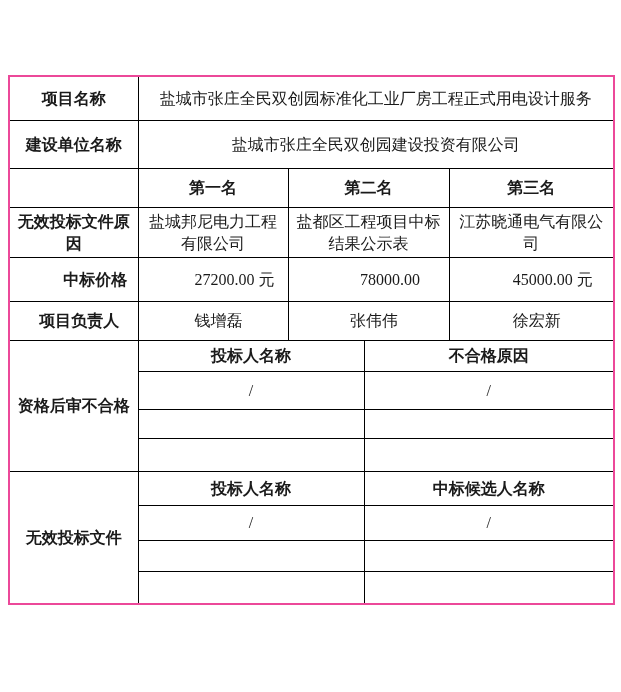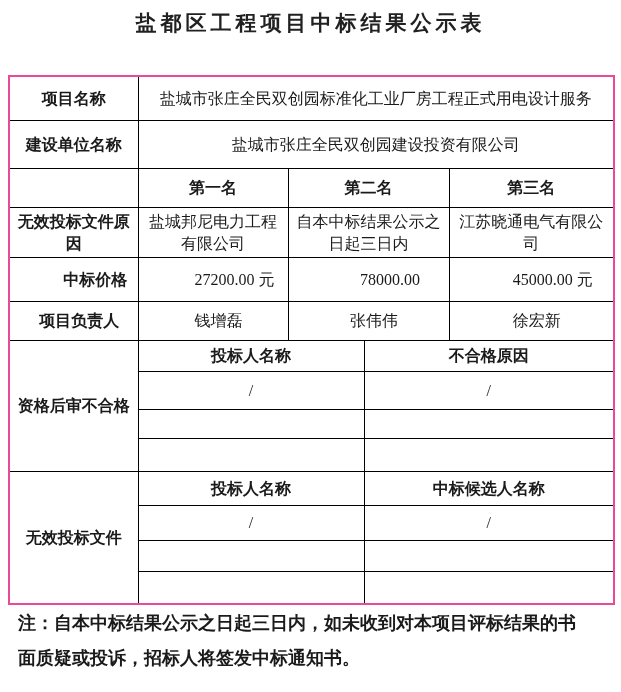--- a/index.html
+++ b/index.html
@@ -52,21 +52,20 @@
     font-size:18px;font-weight:bold;line-height:35px;
     color:#1a1a1a;
     text-align:left;
   }
 </style>
 </head>
 <body>
 
 <div class="page">
 
-  <div class="title">盐都区工程项目中标结果公示表</div>
 
   <table class="results">
     <colgroup>
       <col style="width:129px">
         <col style="width:150px">
         <col style="width:76px">
         <col style="width:85px">
         <col style="width:165px">
     </colgroup>
     <tbody>
@@ -80,21 +79,21 @@
       </tr>
       <tr class="r3">
         <td class="lbl"></td>
         <td class="lbl">第一名</td>
         <td class="lbl" colspan="2">第二名</td>
         <td class="lbl">第三名</td>
       </tr>
       <tr class="r4">
         <td class="lbl">无效投标文件原因</td>
         <td>盐城邦尼电力工程有限公司</td>
-        <td colspan="2">自本中标结果公示之日起三日内</td>
+        <td colspan="2">盐都区工程项目中标结果公示表</td>
         <td>江苏晓通电气有限公司</td>
       </tr>
       <tr class="r5">
         <td class="lbl">中标价格</td>
         <td>27200.00 元</td>
         <td colspan="2">78000.00</td>
         <td>45000.00 元</td>
       </tr>
       <tr class="r6">
         <td class="lbl">项目负责人</td>
@@ -134,15 +133,14 @@
         <td colspan="2"></td>
         <td colspan="2"></td>
       </tr>
       <tr class="i4">
         <td colspan="2"></td>
         <td colspan="2"></td>
       </tr>
     </tbody>
   </table>
 
-  <div class="note">注：自本中标结果公示之日起三日内，如未收到对本项目评标结果的书面质疑或投诉，招标人将签发中标通知书。</div>
 
 </div>
 
 </body></html>

